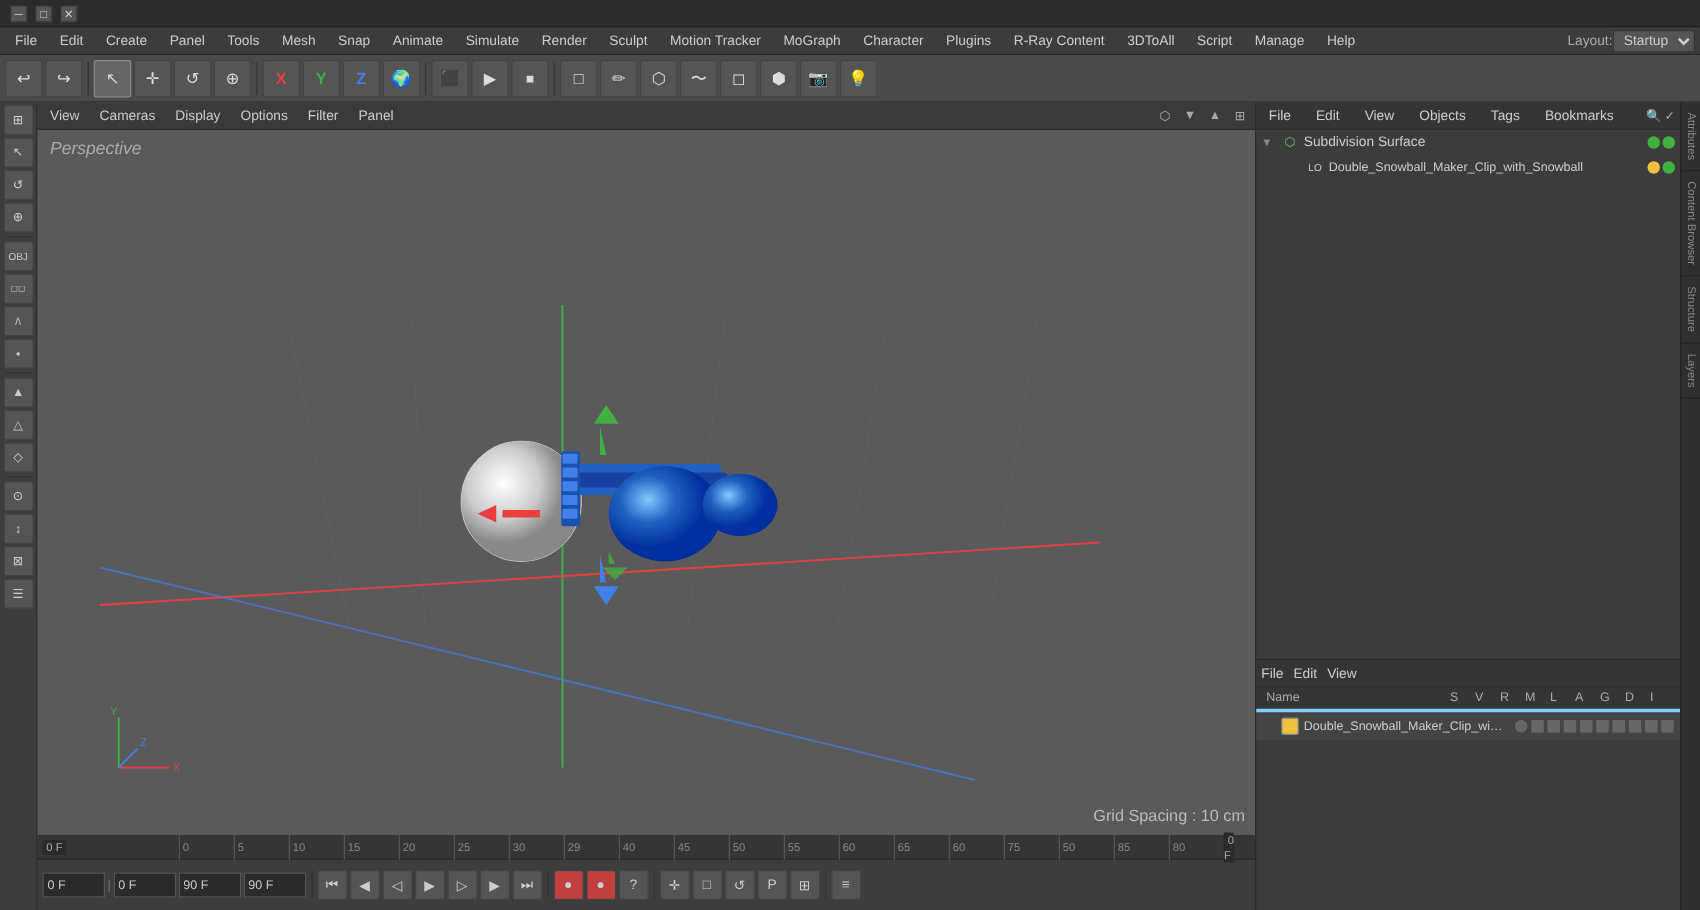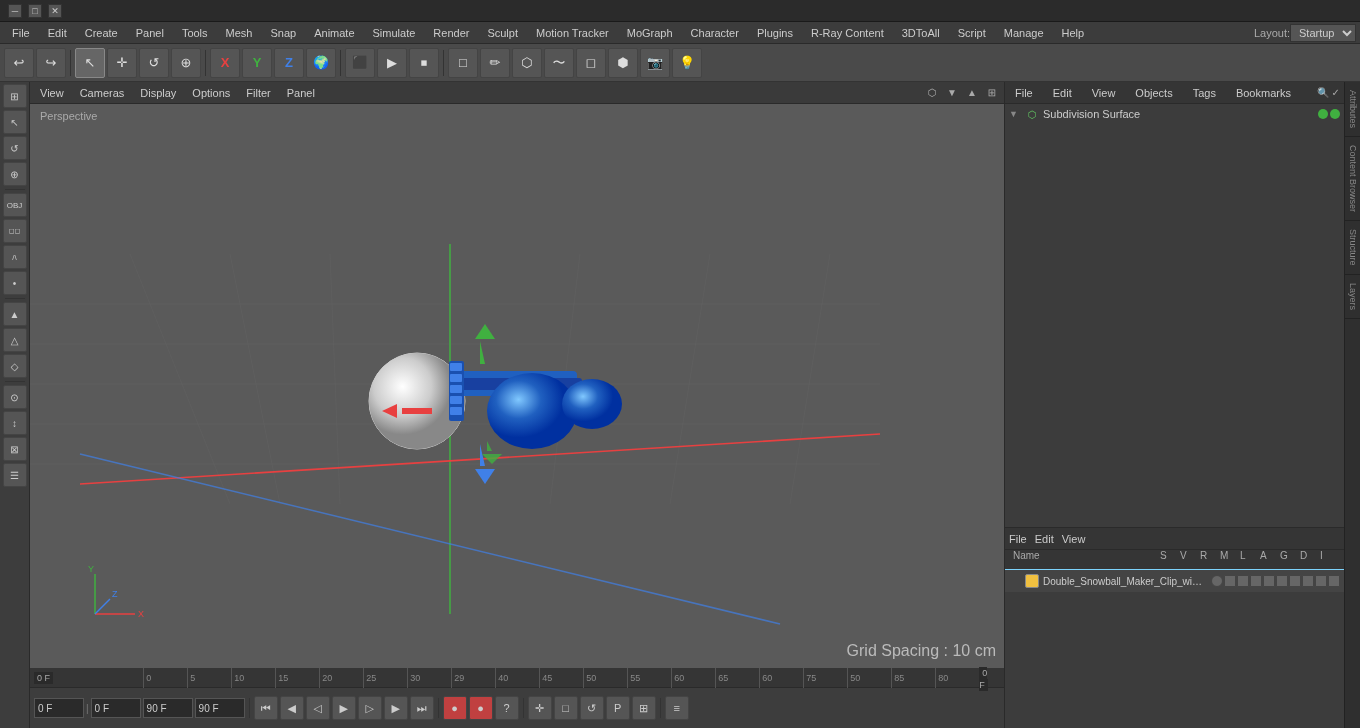--- a/index.html
+++ b/index.html
@@ -32,22 +32,22 @@
     .lt-sep { width: 20px; height: 1px; background: #333; margin: 1px 0; }
 
     
     #viewport-area { flex: 1; display: flex; flex-direction: column; }
     #viewport-header { height: 22px; background: #3a3a3a; display: flex; align-items: center; padding: 0 4px; gap: 4px; border-bottom: 1px solid #2a2a2a; }
     #viewport-header .vp-menu { padding: 2px 6px; color: #ccc; font-size: 11px; cursor: pointer; }
     #viewport-header .vp-icons { margin-left: auto; display: flex; gap: 4px; }
     #viewport-header .vp-icon { width: 16px; height: 16px; color: #aaa; display: flex; align-items: center; justify-content: center; cursor: pointer; font-size: 10px; }
 
     #viewport-canvas { flex: 1; background: #5a5a5a; position: relative; overflow: hidden; }
-    #viewport-label { position: absolute; top: 6px; left: 10px; color: #aaa; font-size: 11px; }
-    #grid-spacing { position: absolute; bottom: 8px; right: 8px; color: #bbb; font-size: 16px; }
+    #viewport-label { position: absolute; top: 6px; left: 10px; color: #aaa; font-size: 14px; font-style: italic; }
+    #grid-spacing { position: absolute; bottom: 8px; right: 8px; color: #bbb; font-size: 13px; }
 
     
     .grid-svg { position: absolute; top: 0; left: 0; width: 100%; height: 100%; }
 
     
     #object-3d { position: absolute; top: 50%; left: 50%; transform: translate(-60%, -45%); }
     #timeline-ruler { height: 20px; background: #353535; display: flex; align-items: center; position: relative; border-bottom: 1px solid #2a2a2a; }
     #timeline-ruler .ruler-marks { display: flex; padding-left: 60px; gap: 0; }
     .ruler-mark { width: 44px; text-align: left; font-size: 9px; color: #888; border-left: 1px solid #555; padding-left: 2px; height: 20px; display: flex; align-items: center; }
     #timeline-controls { height: 40px; background: #3d3d3d; display: flex; align-items: center; padding: 0 4px; gap: 2px; }
@@ -55,21 +55,21 @@
     .tc-btn { width: 24px; height: 24px; background: #555; border: 1px solid #444; display: flex; align-items: center; justify-content: center; cursor: pointer; color: #ccc; font-size: 11px; border-radius: 2px; }
     .tc-sep { width: 1px; height: 20px; background: #333; margin: 0 2px; }
 
     
     #right-panel { width: 340px; background: #3c3c3c; border-left: 1px solid #2a2a2a; display: flex; flex-direction: column; }
     #right-top { flex: 1; border-bottom: 1px solid #2a2a2a; }
     #right-top-header { height: 22px; background: #353535; display: flex; align-items: center; padding: 0 4px; gap: 8px; border-bottom: 1px solid #2a2a2a; }
     #right-top-header .rh-btn { padding: 2px 6px; color: #ccc; font-size: 11px; cursor: pointer; }
     #right-bottom { height: 200px; }
     #right-bottom-header { height: 22px; background: #353535; display: flex; align-items: center; padding: 0 4px; gap: 8px; border-bottom: 1px solid #2a2a2a; }
-    .rb-col-headers { display: flex; align-items: flex-start; height: 20px; background: #353535; border-bottom: 1px solid #7dd3fc; padding: 0 8px; gap: 4px; }
+    .rb-col-headers { display: flex; align-items: center; height: 20px; background: #353535; border-bottom: 3px solid #7dd3fc; padding: 0 8px; gap: 4px; }
     .rb-col { color: #aaa; font-size: 10px; }
     .rb-row { display: flex; align-items: center; height: 22px; padding: 0 4px; gap: 4px; background: #444; }
     .rb-cell { font-size: 10px; color: #ccc; overflow: hidden; text-overflow: ellipsis; white-space: nowrap; }
     .rb-icon { width: 14px; height: 14px; background: #f0c040; border: 1px solid #888; border-radius: 2px; display: inline-block; }
 
     
     #right-edge { width: 16px; background: #2f2f2f; border-left: 1px solid #222; display: flex; flex-direction: column; justify-content: flex-start; }
     .edge-tab { writing-mode: vertical-rl; font-size: 9px; color: #888; padding: 8px 2px; cursor: pointer; border-bottom: 1px solid #222; }
 
     
@@ -359,20 +359,29 @@
       <div>
         <div class="tree-item">
           <span class="tree-expand">▼</span>
           <span class="tree-icon" style="color:#60c060;font-size:10px;">⬡</span>
           <span class="tree-name">Subdivision Surface</span>
           <div class="tree-dots">
             <div class="tree-dot green"></div>
             <div class="tree-dot green"></div>
           </div>
         </div>
+        <div class="tree-item" style="padding-left:24px;">
+          <span class="tree-expand"> </span>
+          <span class="tree-icon" style="font-size:8px;">LO</span>
+          <span class="tree-name" style="font-size:10px;">Double_Snowball_Maker_Clip_with_Snowball</span>
+          <div class="tree-dots">
+            <div class="tree-dot yellow"></div>
+            <div class="tree-dot green"></div>
+          </div>
+        </div>
       </div>
     </div>
 
     <div id="right-bottom">
       <div id="right-bottom-header">
         <span class="rh-btn">File</span>
         <span class="rh-btn">Edit</span>
         <span class="rh-btn">View</span>
       </div>
       <div class="rb-col-headers">

